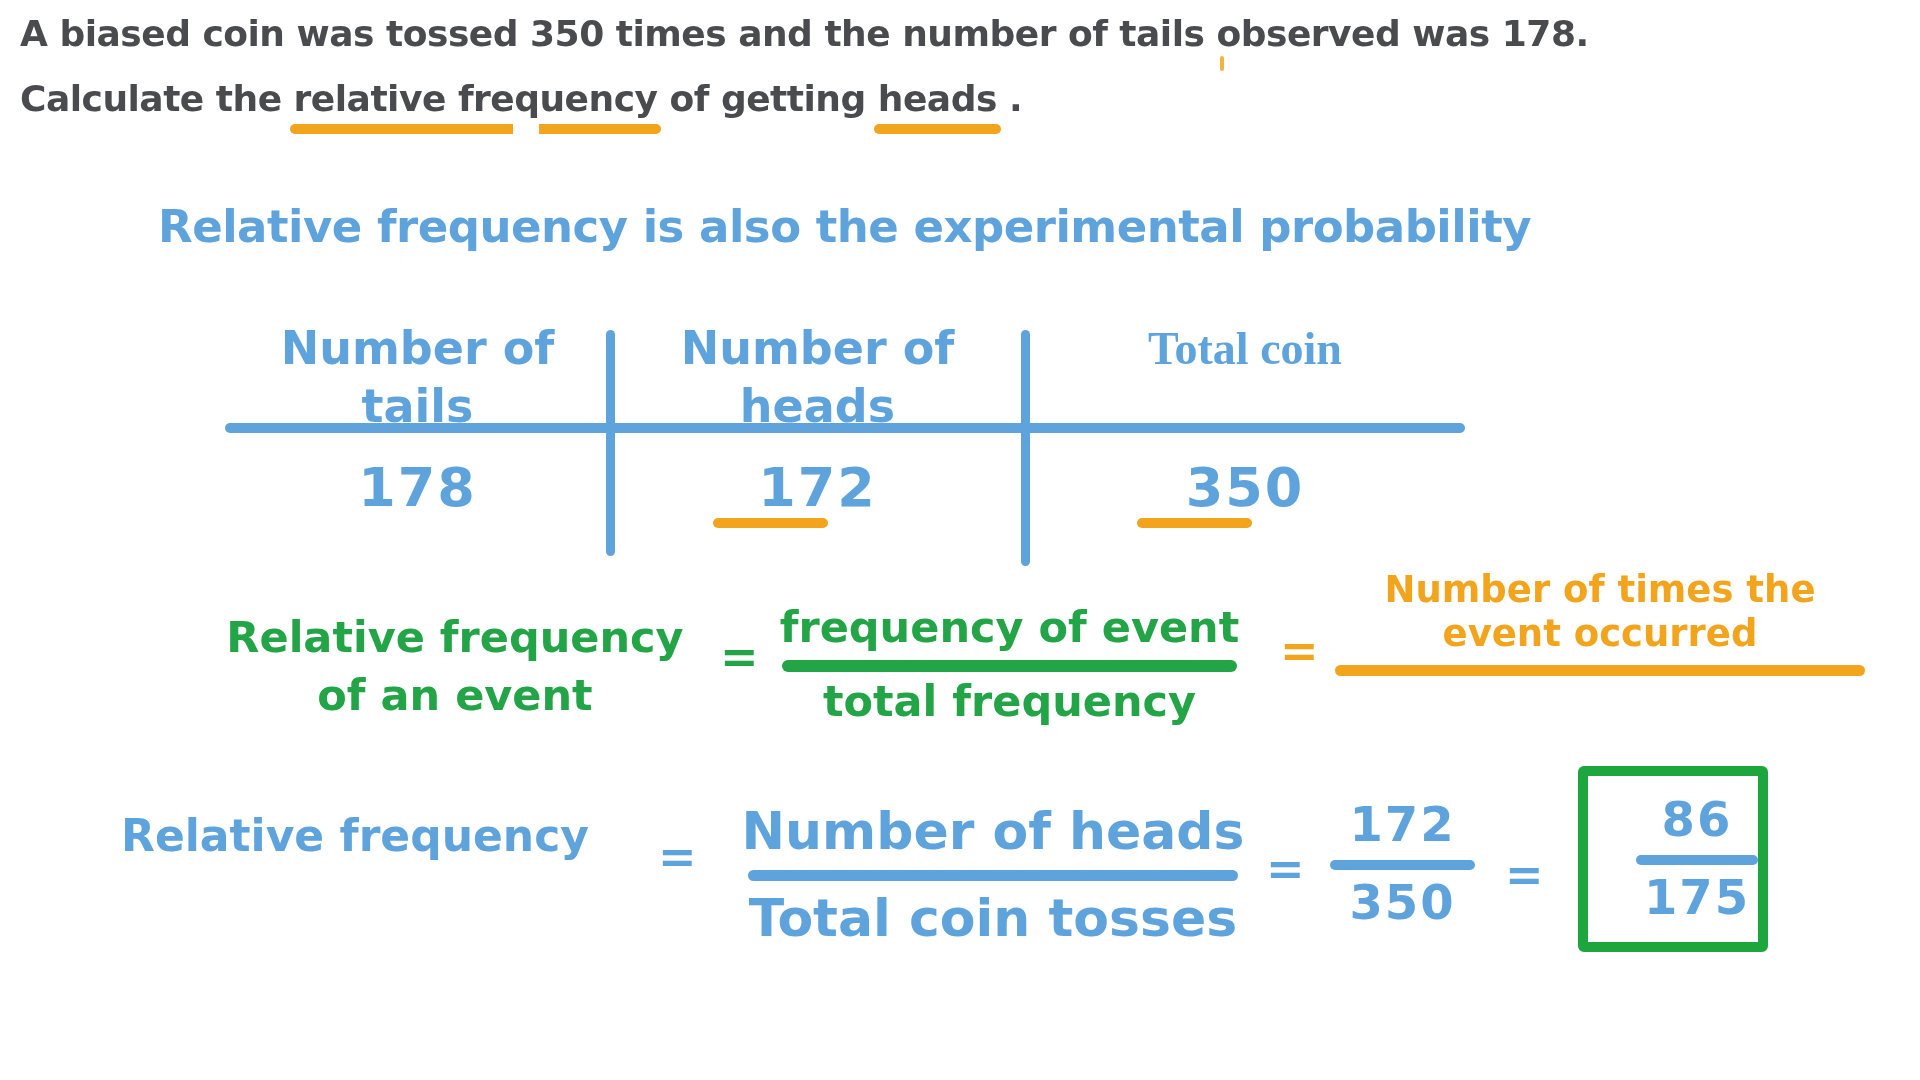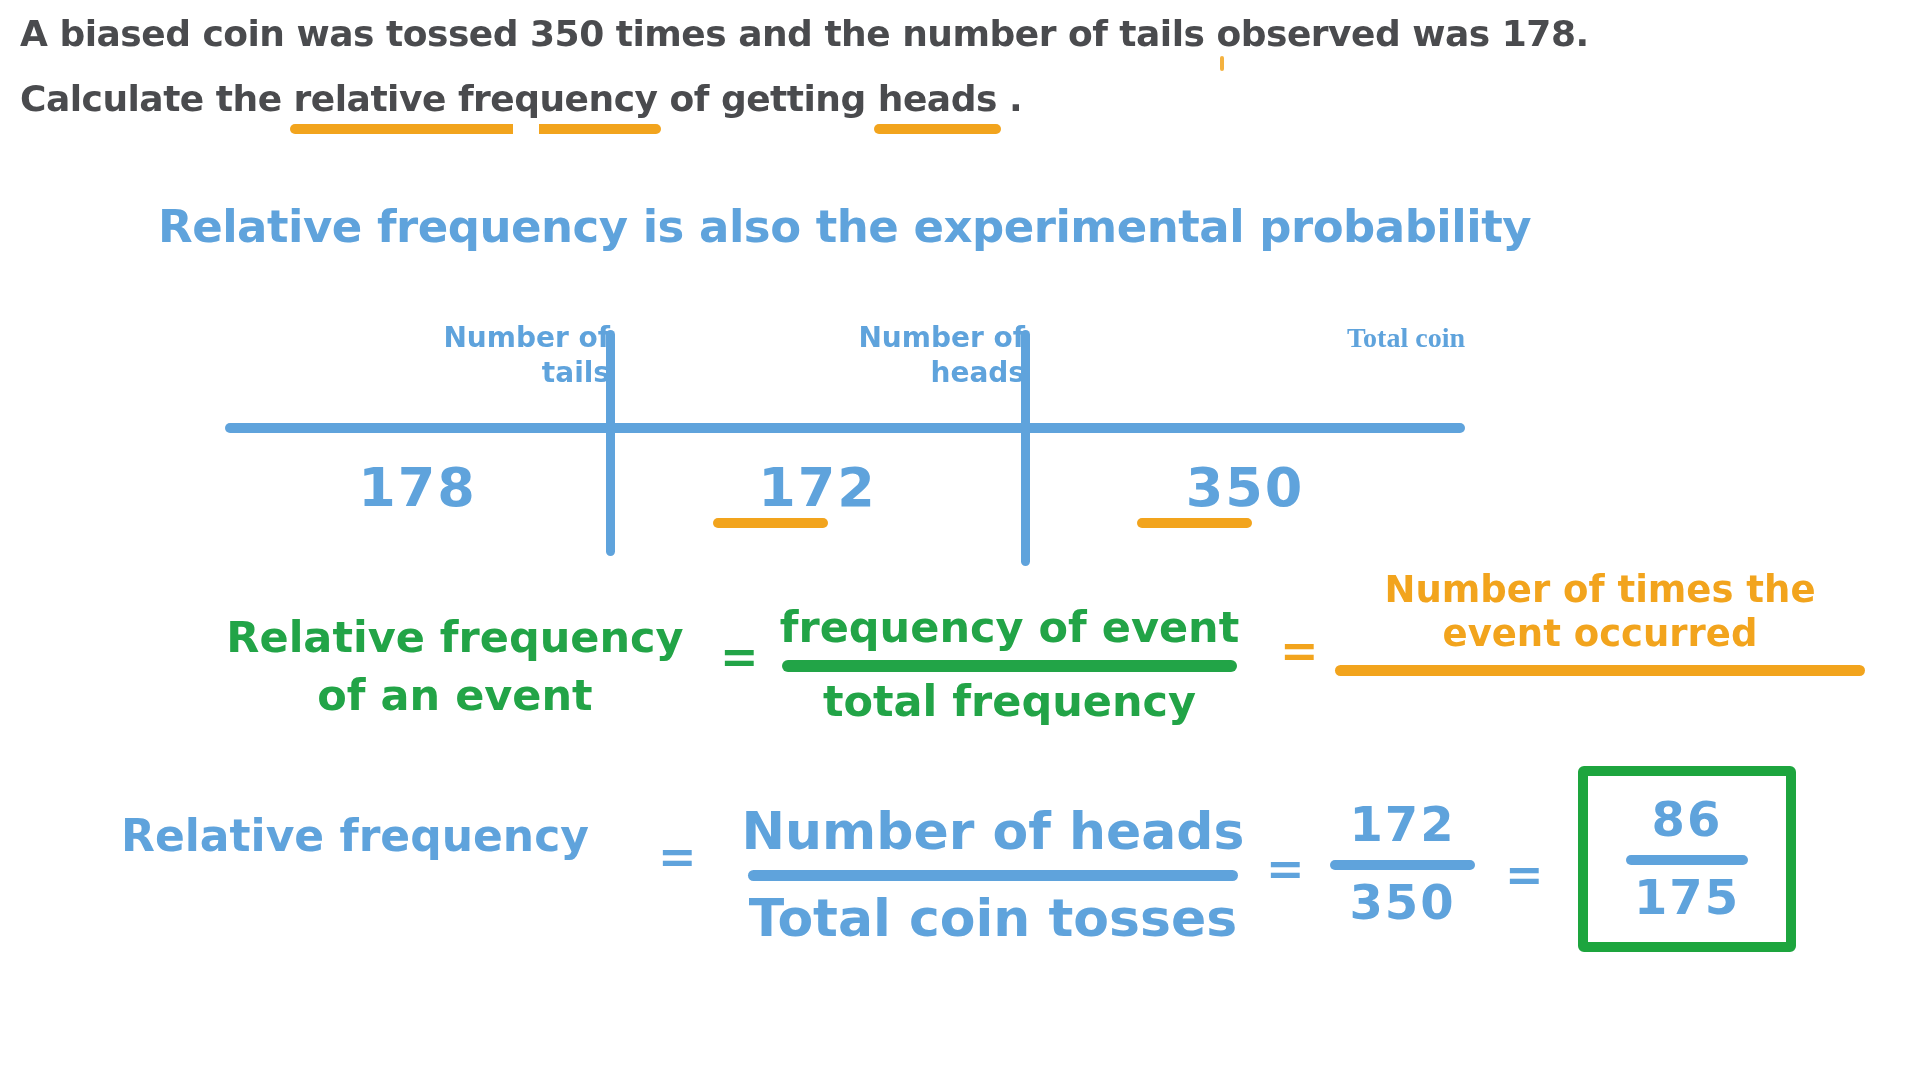--- a/index.html
+++ b/index.html
@@ -28,21 +28,21 @@
     border-radius:6px;
     background:linear-gradient(to right,#f2a41d 0 60%,transparent 60% 67%,#f2a41d 67% 100%);
   }
   .u-orange.u-solid::after{background:#f2a41d;}
 
   
   .note-line{font-size:45px;letter-spacing:-0.5px;}
 
   
   .tbl{width:1240px;height:250px;}
-  .th{position:absolute;top:0;text-align:right;font-size:28px;line-height:1.25;}
+  .th{position:absolute;top:0;text-align:center;font-size:46px;line-height:1.25;}
   .td{position:absolute;top:136px;text-align:center;font-size:54px;letter-spacing:2px;}
   .vline{position:absolute;width:9px;background:#5fa3dc;border-radius:5px;}
   .hline{position:absolute;top:103px;left:0;width:1240px;height:10px;background:#5fa3dc;border-radius:6px;}
   .val-underline{position:absolute;top:198px;width:115px;height:10px;background:#f2a41d;border-radius:6px;}
 
   
   .lhs{text-align:center;line-height:1.35;}
   .frac{display:flex;flex-direction:column;align-items:center;}
   .frac .num,.frac .den{text-align:center;line-height:1.2;}
   .bar{height:11px;border-radius:6px;align-self:stretch;}
@@ -57,24 +57,24 @@
   .def-frac2{width:530px;font-size:37px;}
   .def-frac2 .bar{margin:8px 0 6px 0;}
 
   .sol-lhs{font-size:44px;}
   .sol-frac1{width:490px;font-size:52px;}
   .sol-frac1 .bar{margin:8px 0 6px 0;}
   .digit-frac{font-size:48px;letter-spacing:2px;}
   .digit-frac .bar{margin:6px 0 4px 0;height:10px;}
 
   .answer-box{
-    left:1578px;top:766px;width:218px;height:186px;
+    left:1578px;top:766px;width:190px;height:186px;
     border:10px solid #1da53e;border-radius:6px;
     box-sizing:border-box;
-    display:flex;flex-direction:column;align-items:center;justify-content:center;
+    display:flex;flex-direction:column;align-items:flex-end;justify-content:center;
   }
   .answer-box .bar{width:122px;align-self:center;}
 
   .stray-tick{left:1220px;top:56px;width:4px;height:15px;background:#f2a41d;border-radius:2px;opacity:.85;}
 </style>
 </head>
 <body>
 
 <div class="canvas">
 

